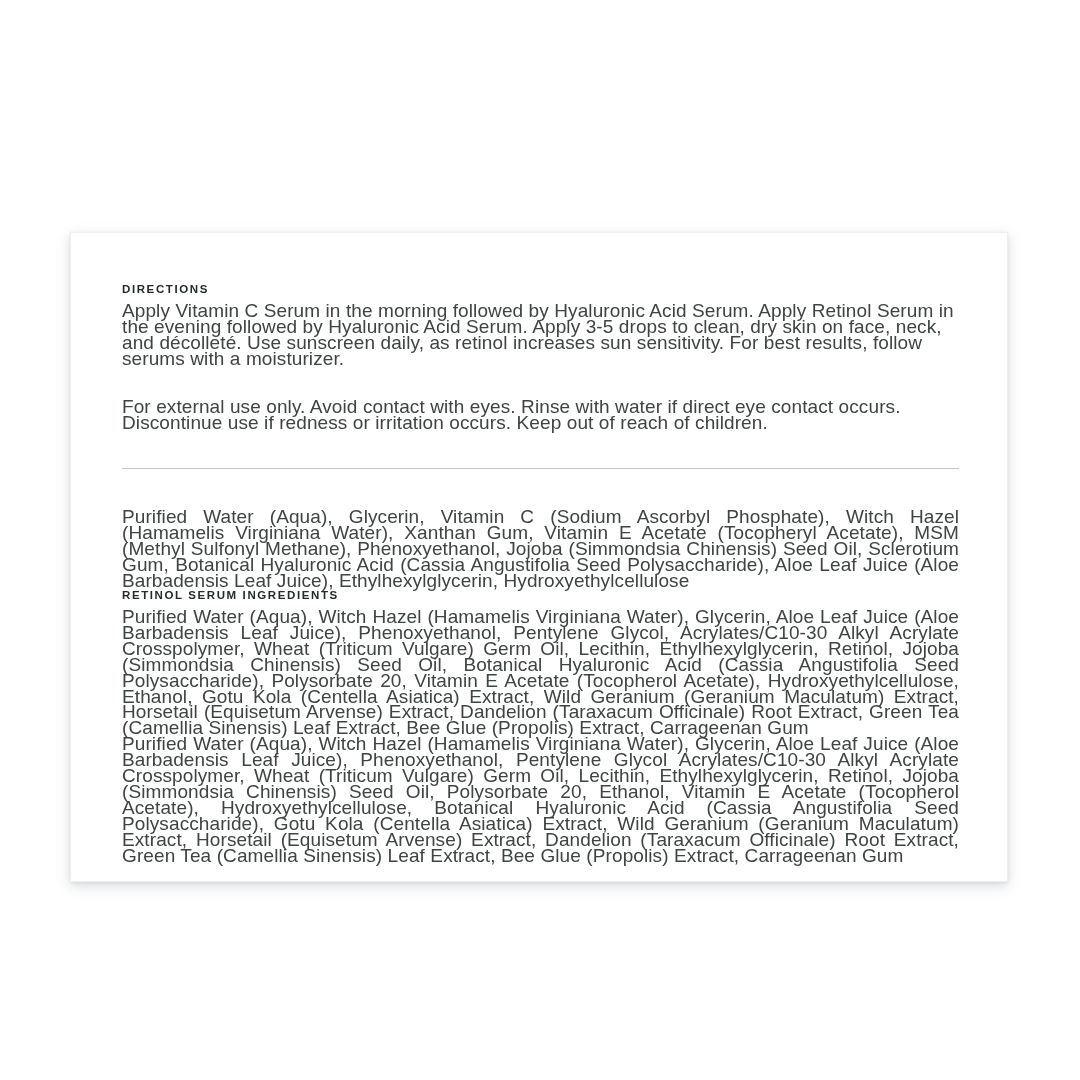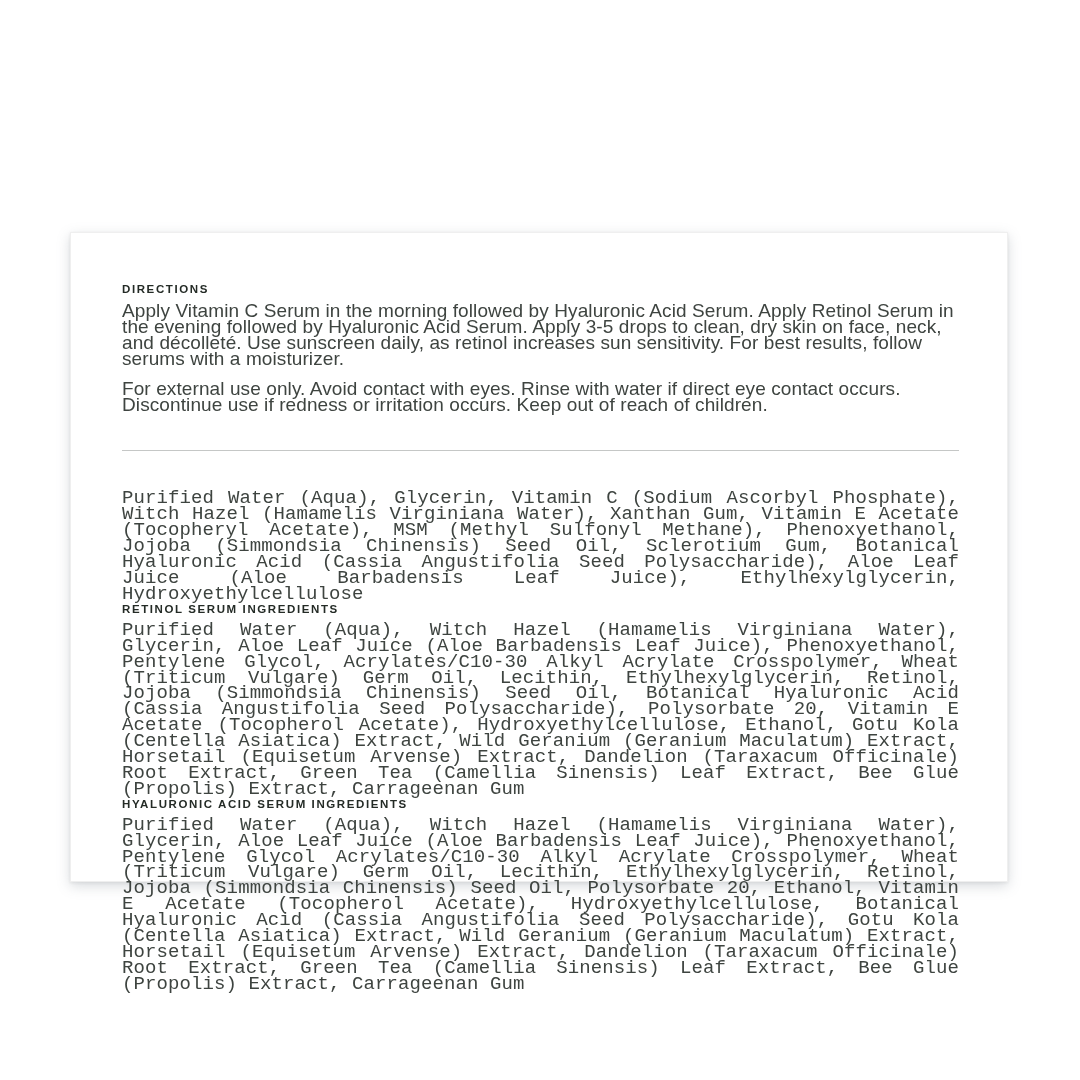--- a/index.html
+++ b/index.html
@@ -40,26 +40,25 @@
   }
 
   .body-text {
     font-size: 19px;
     line-height: 15.9px;
     color: #3e4440;
     letter-spacing: 0.1px;
   }
 
   .directions-paragraph + .directions-paragraph {
-    margin-top: 14px;
+    margin-top: 32px;
   }
 
   .justified {
     text-align: justify;
-    font-family: Liberation Mono, monospace;
   }
 
   .divider {
     border: none;
     border-top: 1px solid #c5c7c6;
     margin: 38px 0 40px 0;
     height: 0;
   }
 
   .ingredient-section + .ingredient-section {
@@ -82,18 +81,17 @@
     <section class="ingredient-section">
       <p class="body-text justified">Purified Water (Aqua), Glycerin, Vitamin C (Sodium Ascorbyl Phosphate), Witch Hazel (Hamamelis Virginiana Water), Xanthan Gum, Vitamin E Acetate (Tocopheryl Acetate), MSM (Methyl Sulfonyl Methane), Phenoxyethanol, Jojoba (Simmondsia Chinensis) Seed Oil, Sclerotium Gum, Botanical Hyaluronic Acid (Cassia Angustifolia Seed Polysaccharide), Aloe Leaf Juice (Aloe Barbadensis Leaf Juice), Ethylhexylglycerin, Hydroxyethylcellulose</p>
     </section>
 
     <section class="ingredient-section">
       <h2 class="section-heading">RETINOL SERUM INGREDIENTS</h2>
       <p class="body-text justified">Purified Water (Aqua), Witch Hazel (Hamamelis Virginiana Water), Glycerin, Aloe Leaf Juice (Aloe Barbadensis Leaf Juice), Phenoxyethanol, Pentylene Glycol, Acrylates/C10-30 Alkyl Acrylate Crosspolymer, Wheat (Triticum Vulgare) Germ Oil, Lecithin, Ethylhexylglycerin, Retinol, Jojoba (Simmondsia Chinensis) Seed Oil, Botanical Hyaluronic Acid (Cassia Angustifolia Seed Polysaccharide), Polysorbate 20, Vitamin E Acetate (Tocopherol Acetate), Hydroxyethylcellulose, Ethanol, Gotu Kola (Centella Asiatica) Extract, Wild Geranium (Geranium Maculatum) Extract, Horsetail (Equisetum Arvense) Extract, Dandelion (Taraxacum Officinale) Root Extract, Green Tea (Camellia Sinensis) Leaf Extract, Bee Glue (Propolis) Extract, Carrageenan Gum</p>
     </section>
 
     <section class="ingredient-section">
-      <h2 class="section-heading">HYALURONIC ACID SERUM INGREDIENTS</h2>
       <p class="body-text justified">Purified Water (Aqua), Witch Hazel (Hamamelis Virginiana Water), Glycerin, Aloe Leaf Juice (Aloe Barbadensis Leaf Juice), Phenoxyethanol, Pentylene Glycol Acrylates/C10-30 Alkyl Acrylate Crosspolymer, Wheat (Triticum Vulgare) Germ Oil, Lecithin, Ethylhexylglycerin, Retinol, Jojoba (Simmondsia Chinensis) Seed Oil, Polysorbate 20, Ethanol, Vitamin E Acetate (Tocopherol Acetate), Hydroxyethylcellulose, Botanical Hyaluronic Acid (Cassia Angustifolia Seed Polysaccharide), Gotu Kola (Centella Asiatica) Extract, Wild Geranium (Geranium Maculatum) Extract, Horsetail (Equisetum Arvense) Extract, Dandelion (Taraxacum Officinale) Root Extract, Green Tea (Camellia Sinensis) Leaf Extract, Bee Glue (Propolis) Extract, Carrageenan Gum</p>
     </section>
 
   </div>
 </div>
 
 </body></html>

